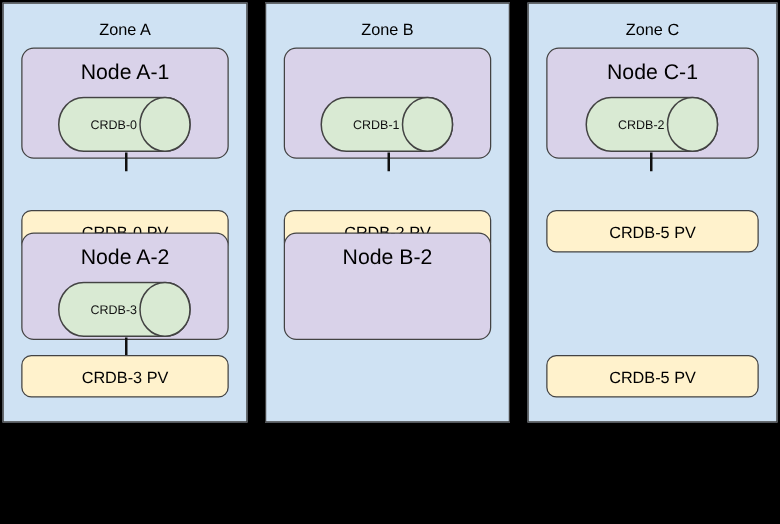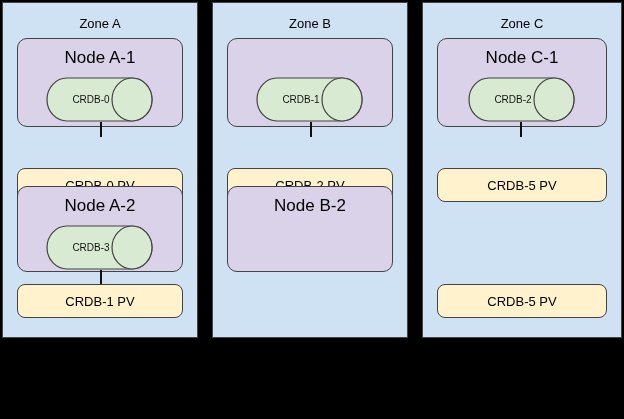--- a/index.html
+++ b/index.html
@@ -117,21 +117,21 @@
     <div class="node node2">
       <div class="node-label">Node A-2</div>
       <svg class="cyl" width="108" height="45" viewBox="0 0 108 45">
         <path class="cyl-body" d="M 21 1 L 86 1 A 20 21.5 0 0 1 86 44 L 21 44 A 20 21.5 0 0 1 21 1 Z"></path>
         <ellipse class="cyl-cap" cx="86" cy="22.5" rx="20" ry="21.5"></ellipse>
         <text class="cyl-text" x="45" y="26" text-anchor="middle">CRDB-3</text>
       </svg>
     </div>
     <div class="connector conn2"></div>
     <div class="pv pv2">
-      <span>CRDB-1 PV</span>
+      <span>CRDB-3 PV</span>
     </div>
   </section>
 
   <section class="zone" id="zone-b">
     <div class="zone-label">Zone B</div>
 
     <div class="node node1">
       <svg class="cyl" width="108" height="45" viewBox="0 0 108 45">
         <path class="cyl-body" d="M 21 1 L 86 1 A 20 21.5 0 0 1 86 44 L 21 44 A 20 21.5 0 0 1 21 1 Z"></path>
         <ellipse class="cyl-cap" cx="86" cy="22.5" rx="20" ry="21.5"></ellipse>

